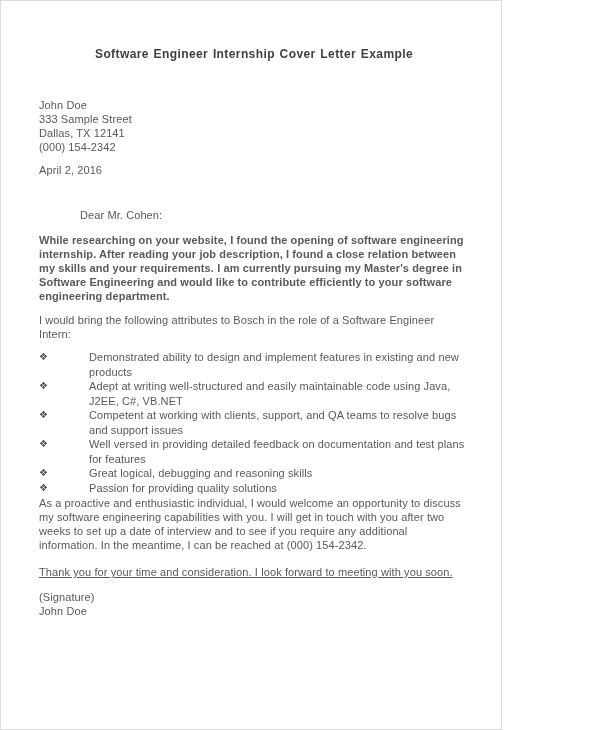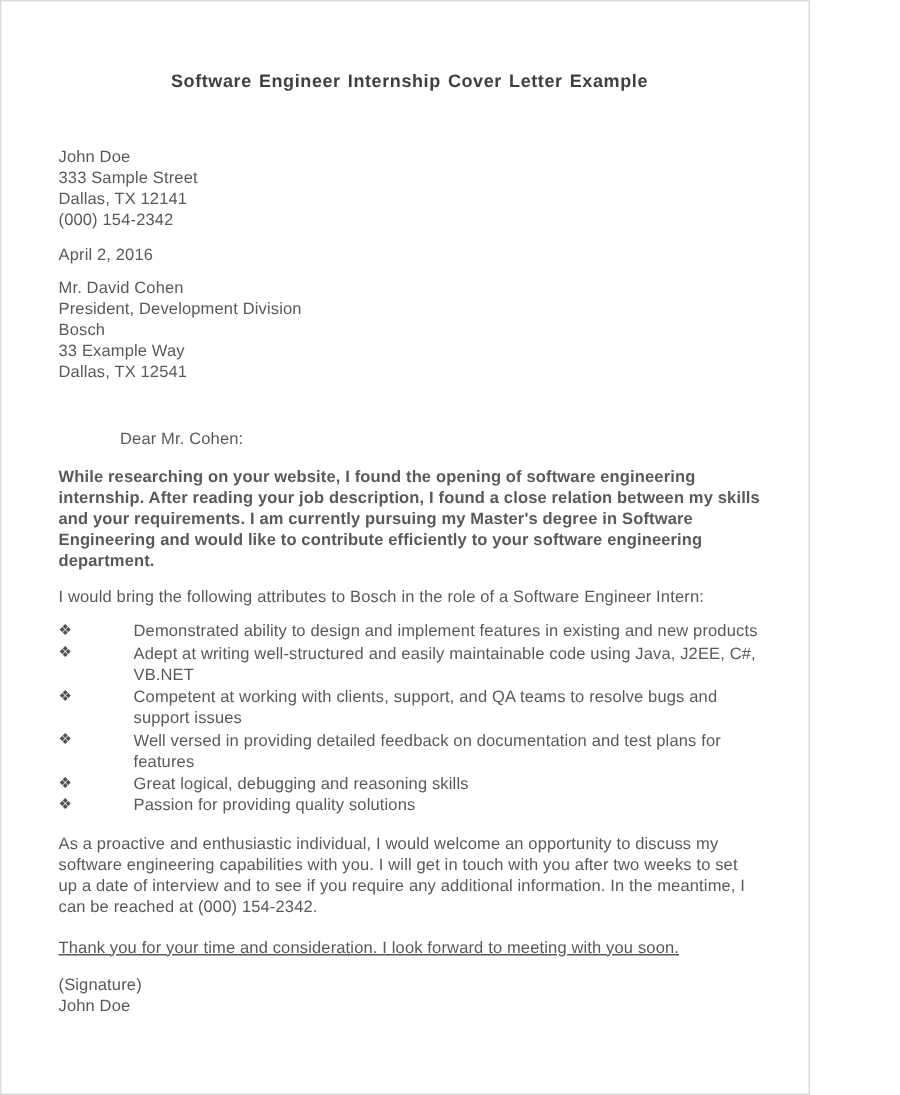--- a/index.html
+++ b/index.html
@@ -2,21 +2,21 @@
 <html><head>
 <meta charset="utf-8">
 <style>
   html, body {
     margin: 0;
     padding: 0;
     background: #ffffff;
   }
   .page {
     position: relative;
-    width: 540px;
+    width: 502px;
     height: 730px;
     box-sizing: border-box;
     background: #ffffff;
     border: 1px solid #dcdcdc;
     padding: 46px 32px 0 38px;
     font-family: "Liberation Sans", "DejaVu Sans", sans-serif;
     font-size: 11px;
     line-height: 14px;
     color: #595959;
     letter-spacing: 0.1px;
@@ -32,21 +32,21 @@
     letter-spacing: 0.4px;
     word-spacing: 1px;
   }
   .block { margin: 0; }
   .sender    { margin-top: 37px; }
   .date      { margin-top: 9px; }
   .recipient { margin-top: 8px; }
   .salutation{ margin-top: 31px; margin-left: 41px; }
   .para { margin: 10px 0 0 0; }
   .para.p1 { margin-top: 11px; font-weight: bold; }
-  .para.p3 { margin-top: 11px; }
+  .para.p3 { margin-top: 1px; }
   .para.p4 { margin-top: 13px; text-decoration: underline; }
   .bullets { margin-top: 9px; }
   .bullet-row {
     display: flex;
     align-items: flex-start;
     line-height: 14.5px;
   }
   .bullet-glyph {
     flex: 0 0 auto;
     width: 14px;
@@ -66,27 +66,20 @@
 
   <div class="block sender">
     <div>John Doe</div>
     <div>333 Sample Street</div>
     <div>Dallas, TX 12141</div>
     <div>(000) 154-2342</div>
   </div>
 
   <div class="block date">April 2, 2016</div>
 
-  <div class="block recipient">
-    <div>Mr. David Cohen</div>
-    <div>President, Development Division</div>
-    <div>Bosch</div>
-    <div>33 Example Way</div>
-    <div>Dallas, TX 12541</div>
-  </div>
 
   <div class="block salutation">Dear Mr. Cohen:</div>
 
   <p class="para p1">While researching on your website, I found the opening of software engineering internship. After reading your job description, I found a close relation between my skills and your requirements. I am currently pursuing my Master's degree in Software Engineering and would like to contribute efficiently to your software engineering department.</p>
 
   <p class="para p2">I would bring the following attributes to Bosch in the role of a Software Engineer Intern:</p>
 
   <div class="bullets">
     <div class="bullet-row">
       <span class="bullet-glyph">❖</span>

